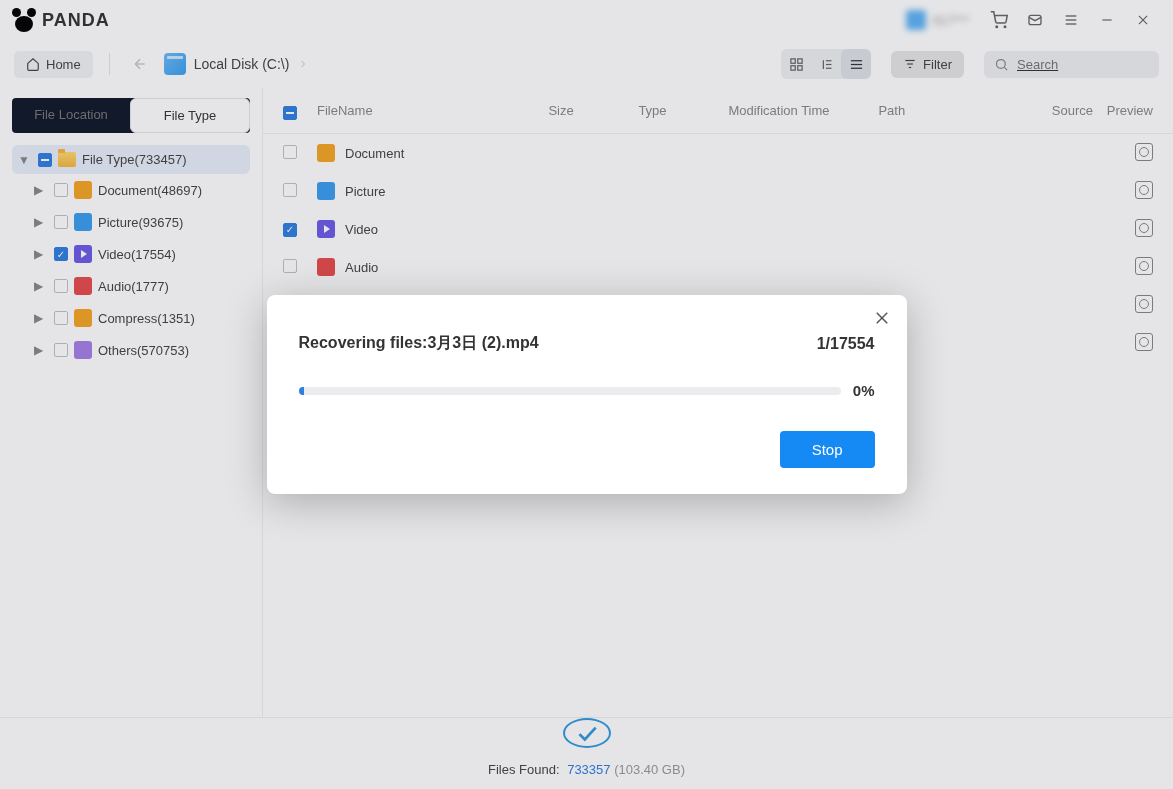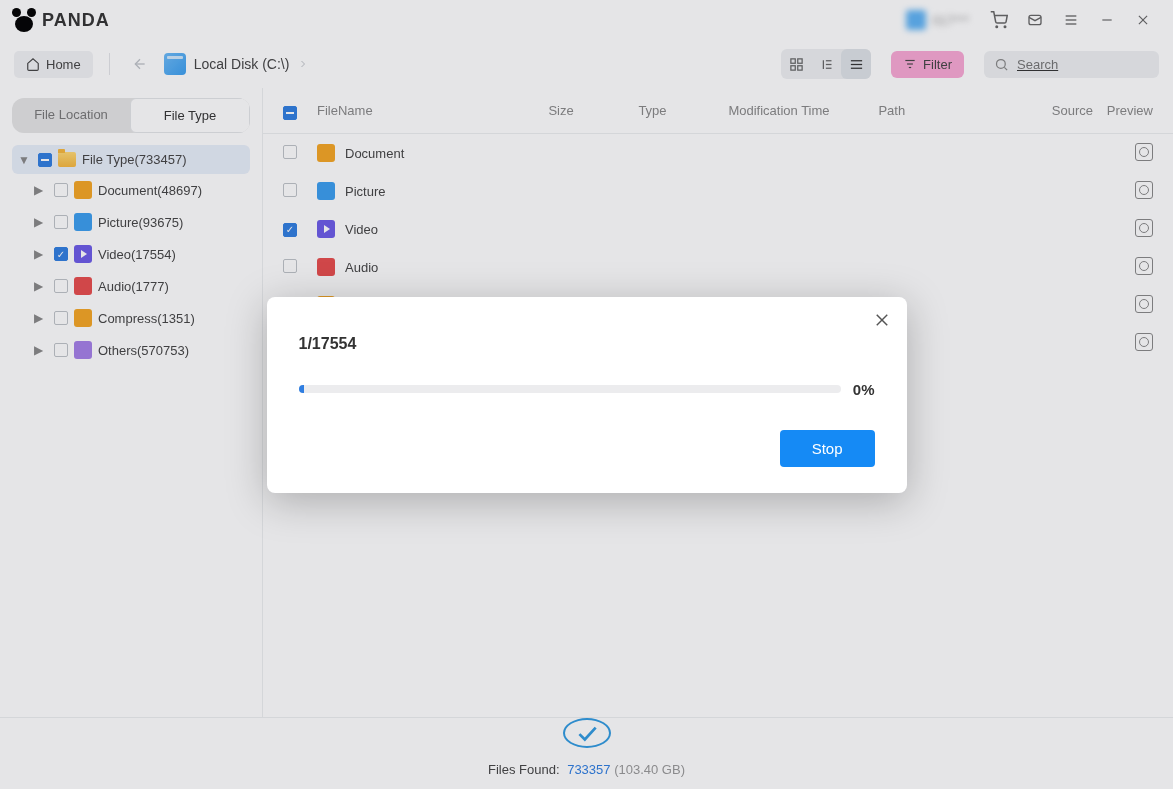--- a/index.html
+++ b/index.html
@@ -22,28 +22,28 @@
 .home-btn { display: flex; align-items: center; gap: 6px; background: #f1f2f4; border-radius: 5px; padding: 6px 12px; font-size: 13px; color: #444; cursor: pointer; }
 .sep { width: 1px; height: 22px; background: #e3e4e7; margin: 0 6px; }
 .back-btn { width: 28px; height: 28px; display: flex; align-items: center; justify-content: center; color: #bfc3c8; cursor: pointer; }
 .disk-icon { width: 22px; height: 22px; background: linear-gradient(135deg,#6bbaf7,#3a9ef0); border-radius: 4px; position: relative; }
 .disk-icon::after { content:''; position:absolute; top:3px; left:3px; right:3px; height:3px; background:rgba(255,255,255,0.7); border-radius:1px; }
 .crumb { display:flex; align-items:center; gap:8px; font-size:14px; color:#444; cursor:pointer; }
 .crumb .chev { color:#bfc3c8; }
 .view-toggles { display:flex; background:#eef0f2; border-radius:6px; margin-left:auto; }
 .view-toggles .vt { width:30px; height:30px; display:flex; align-items:center; justify-content:center; cursor:pointer; color:#666; }
 .view-toggles .vt.active { background:#dfe3e7; border-radius:6px; color:#333; }
-.filter-btn { display:flex; align-items:center; gap:6px; background:#f9a8d4; border-radius:6px; padding:6px 12px; font-size:13px; color:#444; cursor:pointer; margin-left:10px; }
+.filter-btn { display:flex; align-items:center; gap:6px; background:#e5e5e5; border-radius:6px; padding:6px 12px; font-size:13px; color:#444; cursor:pointer; margin-left:10px; }
 .search-box { display:flex; align-items:flex-end; gap:8px; background:#eef0f2; border-radius:6px; padding:6px 10px; margin-left:10px; width:175px;text-decoration:underline; }
 .search-box input { border:none; background:transparent; outline:none; font-size:13px; width:100%; color:#333; }
 .search-box .mag { color:#888; }
 
 .main { display:flex; height: calc(789px - 40px - 48px - 72px); }
 .sidebar { width: 263px; border-right:1px solid #eceef0; padding: 10px 12px; }
-.tabs { display:flex; background:#e5e5e5; border-radius:12px; overflow:hidden; margin-bottom:12px; }
+.tabs { display:flex; background:#0f172a; border-radius:4px; overflow:hidden; margin-bottom:12px; }
 .tabs .tab { flex:1; text-align:center; padding:9px 0; font-size:13px; color:#777; cursor:pointer; }
 .tabs .tab.active { background:#fff; color:#333; border:1px solid #e3e5e8; border-radius:6px; }
 .tree-item { display:flex; align-items:center; gap:6px; padding:7px 6px; font-size:13px; color:#444; border-radius:6px; cursor:pointer; }
 .tree-item.selected { background:#e8effa; }
 .tree-item.child { padding-left: 22px; }
 .tri { color:#888; font-size:12px; width:14px; }
 .cbx { width:14px; height:14px; border:1px solid #bfc3c8; border-radius:2px; display:inline-flex; align-items:center; justify-content:center; font-size:10px; color:#fff; }
 .cbx.checked { background:#2f7ee1; border-color:#2f7ee1; }
 .cbx.indet { background:#2f7ee1; border-color:#2f7ee1; }
 .cbx.indet::after { content:''; width:8px; height:2px; background:#fff; }
@@ -374,20 +374,23 @@
 
 <div class="modal-wrap" style="pointer-events:none;">
   <div class="modal">
     <div class="close">
       <svg width="18" height="18" viewBox="0 0 24 24" stroke="currentColor" stroke-width="2">
           <line x1="5" y1="5" x2="19" y2="19"></line>
           <line x1="19" y1="5" x2="5" y2="19"></line>
         </svg>
     </div>
     <div class="modal-row1">
+      <div>
+        <span>Recovering files:</span><span>3月3日 (2).mp4</span>
+      </div>
       <div>1/17554</div>
     </div>
     <div class="progress-row">
       <div class="progress-bar">
         <div class="progress-fill"></div>
       </div>
       <div class="progress-pct">0%</div>
     </div>
     <button class="stop-btn">Stop</button>
   </div>

